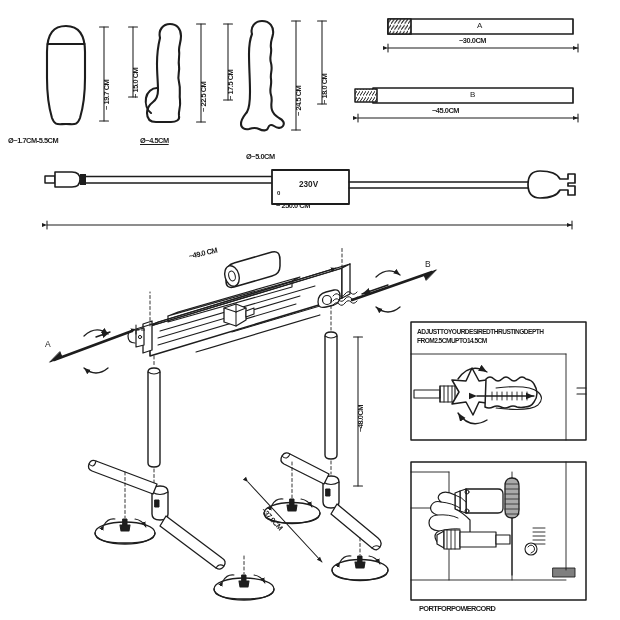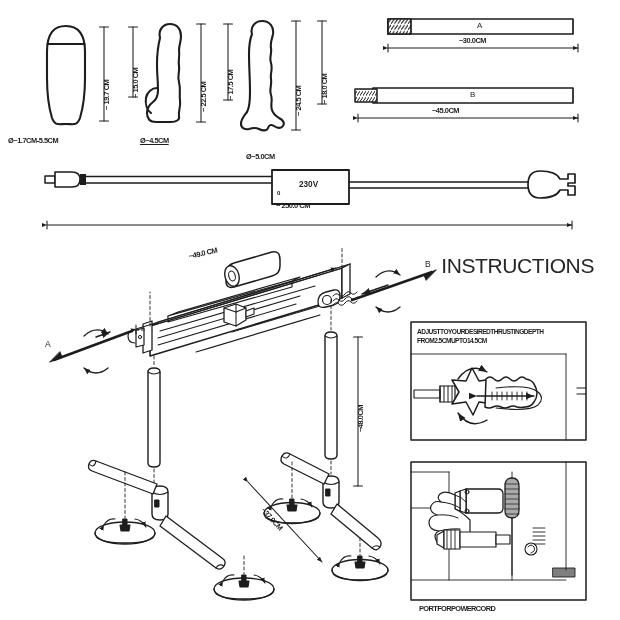--- a/index.html
+++ b/index.html
@@ -524,21 +524,20 @@
   <div class="lbl" style="left:276px;top:201px;">~ 250.0 CM</div>
 
   <div class="slant49">~49.0 CM</div>
   <div class="lbl vert" style="left:356px;top:432px;">~48.0CM</div>
   <div class="slant37">~37.0CM</div>
 
   <div class="ab" style="left:45px;top:339px;">A</div>
   <div class="ab" style="left:425px;top:259px;">B</div>
 
   <div class="big-title">
-    <span>INSTRUCTIONS</span>
   </div>
 
   <div class="inset-cap" style="left:417px;top:328px;">ADJUSTTOYOURDESIREDTHRUSTINGDEPTH</div>
   <div class="inset-cap" style="left:417px;top:337px;">FROM2.5CMUPTO14.5CM</div>
 
   <div class="inset-cap" style="left:419px;top:585px;font-size:7.4px;letter-spacing:-0.6px;margin-top:20px;">PORTFORPOWERCORD</div>
 
 </div>
 
 </body></html>

